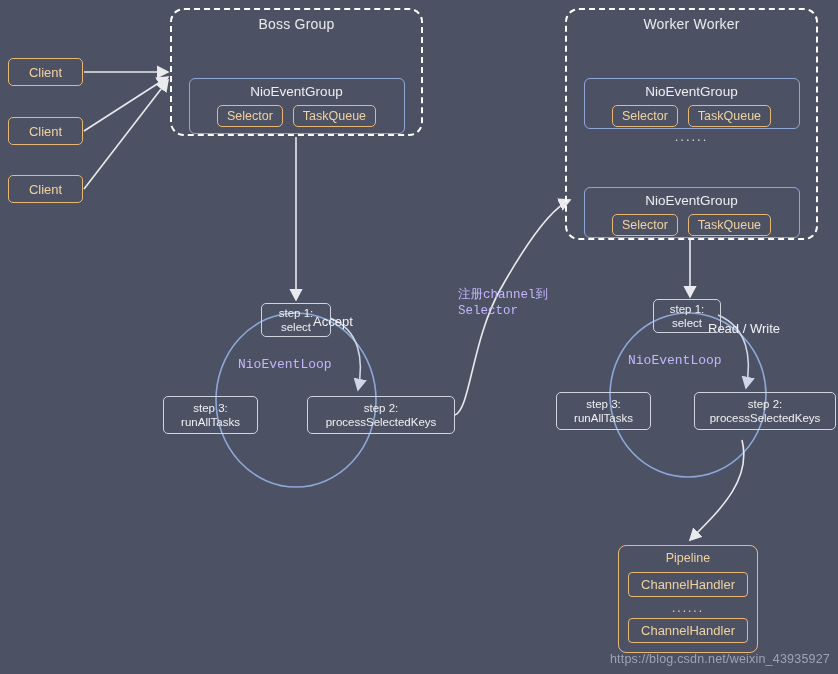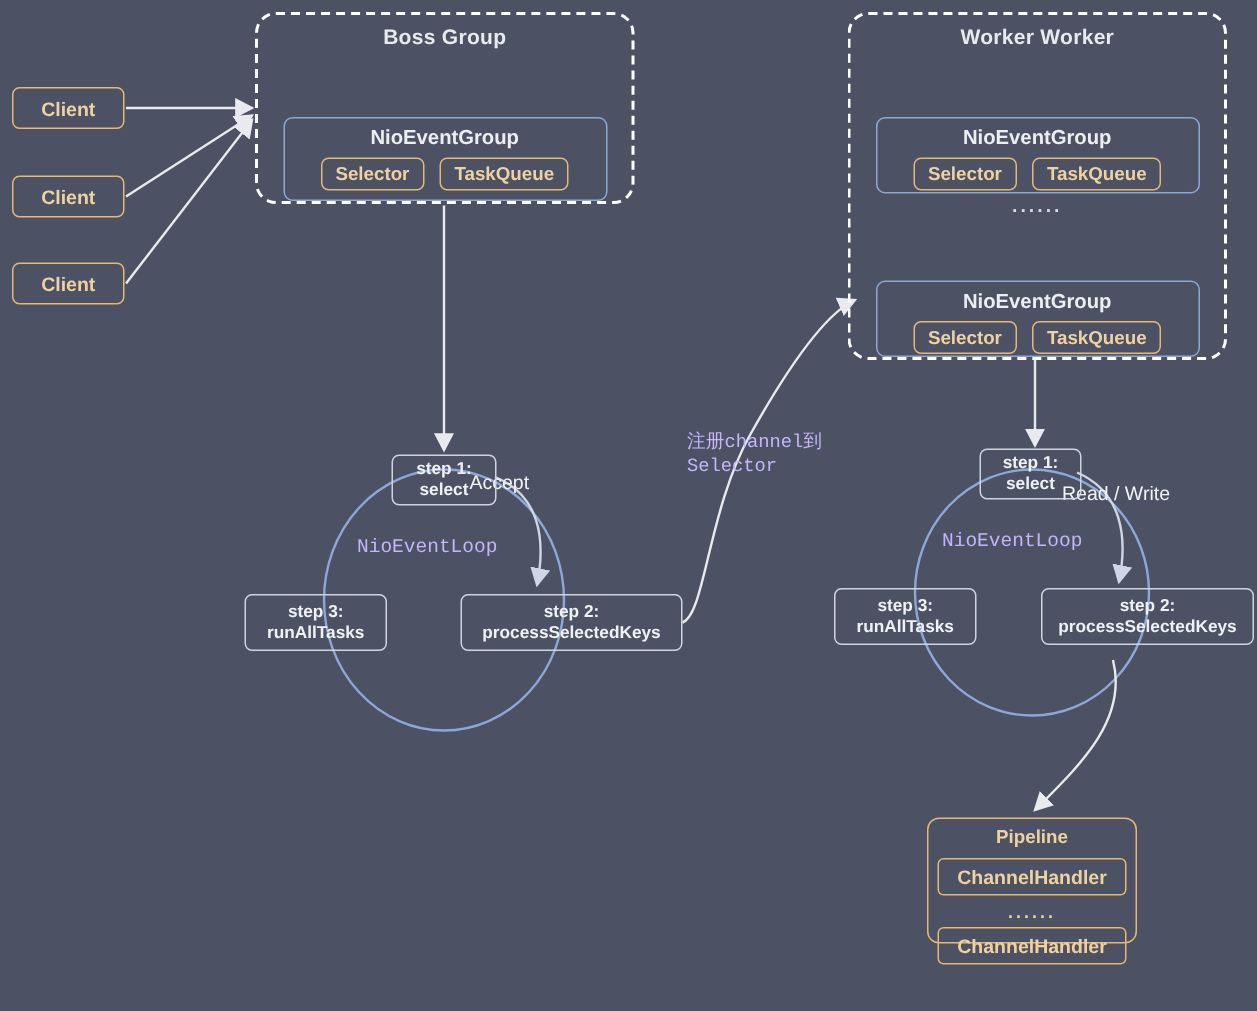--- a/index.html
+++ b/index.html
@@ -28,21 +28,20 @@
     height: 674px;
     pointer-events: none;
   }
   .node {
     position: absolute;
     box-sizing: border-box;
     display: flex;
     align-items: center;
     justify-content: center;
     text-align: center;
-    font-weight: bold;
   }
   
   .group-box {
     border: 2px dashed #ffffff;
     border-radius: 14px;
     background: transparent;
     flex-direction: column;
     justify-content: flex-start;
     padding-top: 6px;
   }
@@ -258,20 +257,21 @@
   </div>
   <div class="node step" style="left:694px; top:392px; width:142px; height:38px;">
     <span>step 2:</span>
     <span>processSelectedKeys</span>
   </div>
   <div class="node step" style="left:556px; top:392px; width:95px; height:38px;">
     <span>step 3:</span>
     <span>runAllTasks</span>
   </div>
 
-  <div class="node pipeline" style="left:618px; top:545px; width:140px; height:84px;">
+  <div class="node pipeline" style="left:618px; top:545px; width:140px; height:108px;">
     <div class="pipeline-title">Pipeline</div>
     <div class="handler">ChannelHandler</div>
     <div class="pipe-dots">......</div>
     <div class="handler">ChannelHandler</div>
   </div>
 
+  <div class="watermark">https://blog.csdn.net/weixin_43935927</div>
 </div>
 
 </body></html>

